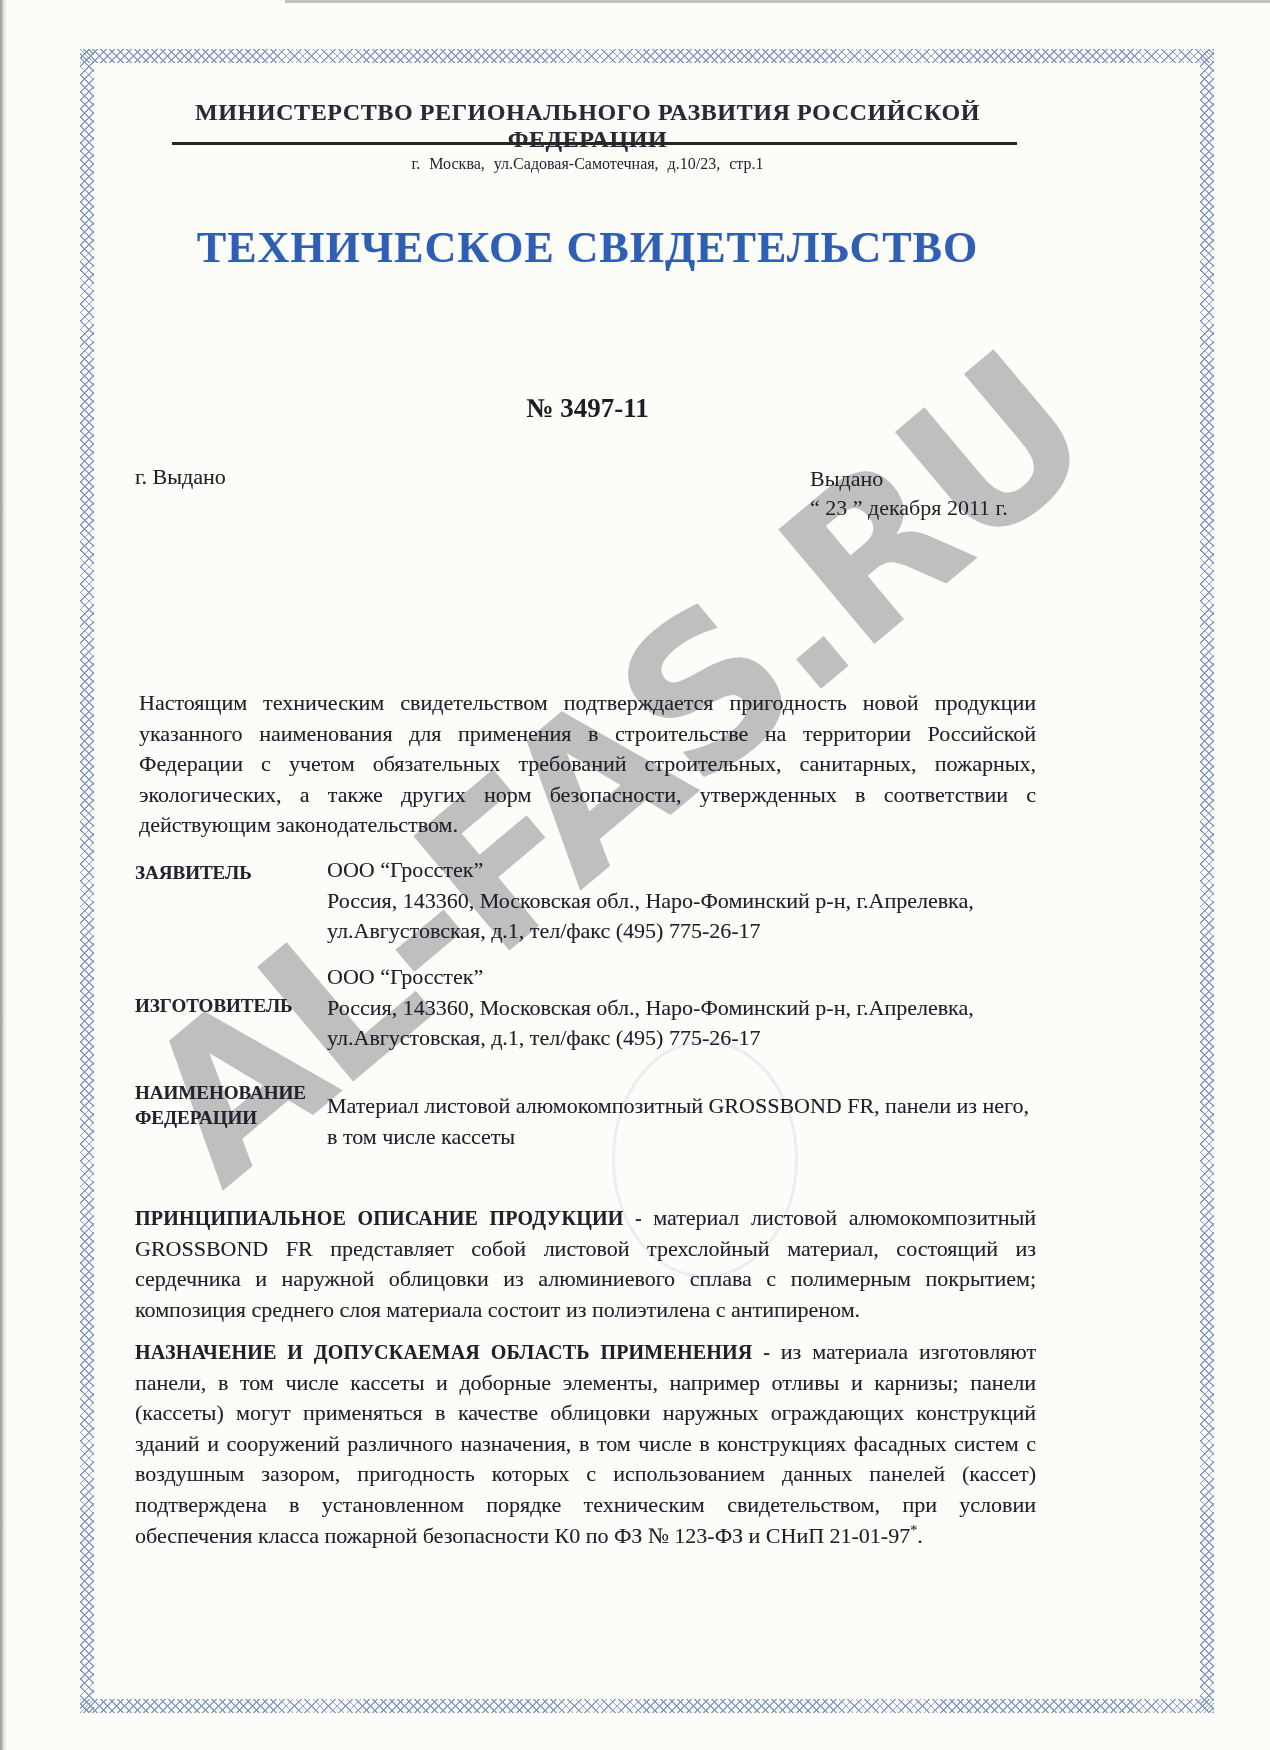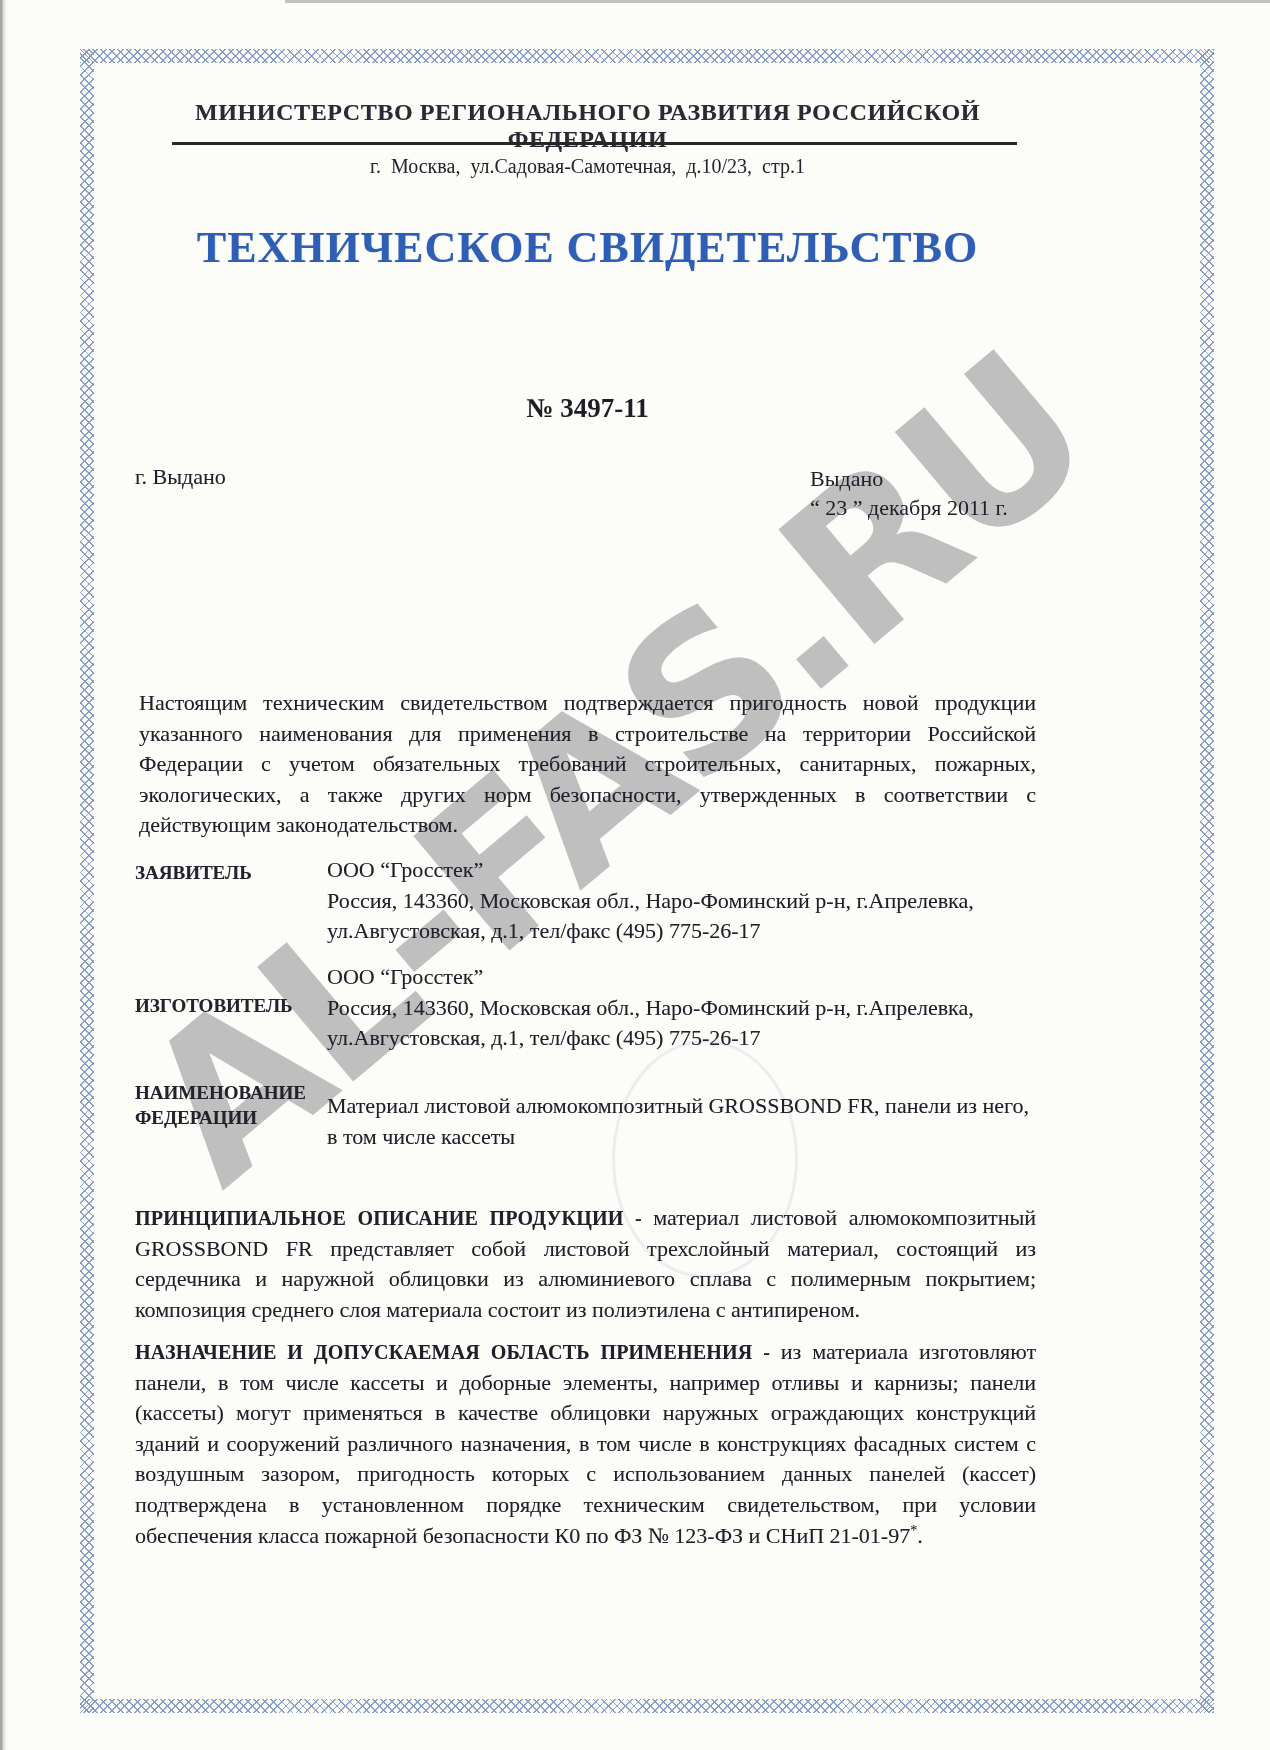--- a/index.html
+++ b/index.html
@@ -57,21 +57,21 @@
 
   
   .content{position:absolute;left:0;top:0;width:1270px;height:1444px;z-index:4;}
   .abs{position:absolute;}
   .ctr{left:139px;width:897px;text-align:center;}
   .ministry{
     top:99px;font-size:24px;font-weight:bold;letter-spacing:.6px;
     color:#2a2a35;text-shadow:.3px .3px .6px rgba(50,50,70,.35);
   }
   .rule{top:142px;left:172px;width:845px;height:3px;background:#262626;}
-  .address{top:155px;font-size:20px;word-spacing:5px;color:#23232d;}
+  .address{top:155px;font-size:16px;word-spacing:5px;color:#23232d;}
   .doc-title{
     top:222px;font-size:44px;font-weight:bold;letter-spacing:1px;
     color:#2f5fb5;text-shadow:.4px .4px .8px rgba(47,95,181,.35);
   }
   .subtitle{top:297px;font-size:21px;font-weight:bold;line-height:28px;color:#22222e;}
   .doc-number{top:393px;font-size:27px;font-weight:bold;color:#1d1d26;}
   .city{top:462px;left:135px;font-size:22px;}
   .issued{top:464px;left:810px;font-size:22px;line-height:29px;}
   .body-text{
     font-size:22px;line-height:30.6px;color:#20202a;

